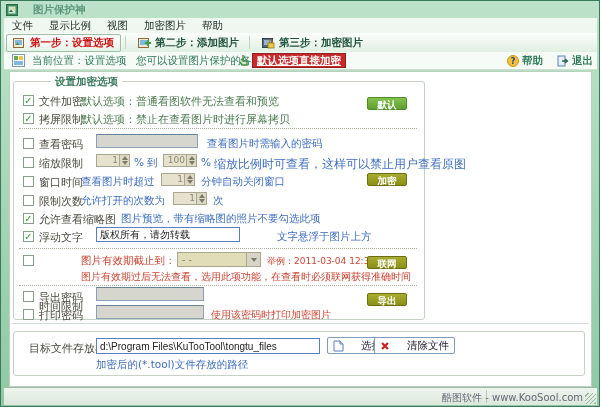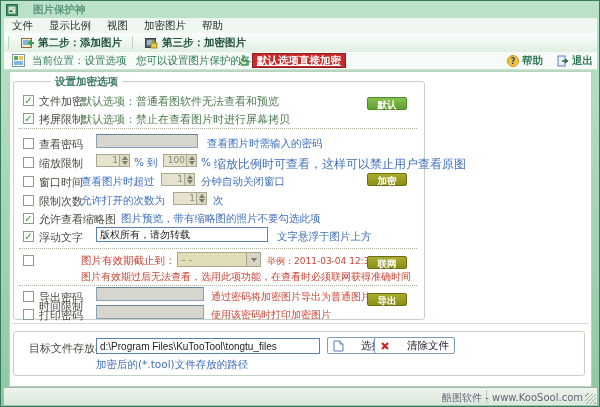--- a/index.html
+++ b/index.html
@@ -75,20 +75,28 @@
 
   <div class="abs menubar">
     <span class="menu-item">文件</span>
     <span class="menu-item">显示比例</span>
     <span class="menu-item">视图</span>
     <span class="menu-item">加密图片</span>
     <span class="menu-item">帮助</span>
   </div>
 
   <div class="abs toolbar">
+    <div class="step active">
+      <svg width="13" height="12">
+        <rect x="0.5" y="1.5" width="10" height="9" fill="#f4e9d2" stroke="#8a6a3a"></rect>
+        <rect x="2" y="3" width="7" height="5" fill="#7fb9e0"></rect>
+        <path d="M2.5 8 L4.5 5.5 L6.5 8 Z" fill="#4c8a3c"></path>
+      </svg>
+      <span>第一步：设置选项</span>
+    </div>
     <div class="tool-sep"></div>
     <div class="step">
       <svg width="13" height="12">
         <rect x="0.5" y="1.5" width="10" height="9" fill="#f4e9d2" stroke="#8a6a3a"></rect>
         <rect x="2" y="3" width="7" height="5" fill="#7fb9e0"></rect>
         <rect x="7" y="5" width="6" height="2" fill="#3f9e3f"></rect>
         <rect x="9" y="3" width="2" height="6" fill="#3f9e3f"></rect>
       </svg>
       <span>第二步：添加图片</span>
     </div>
@@ -199,21 +207,21 @@
       </span>
   </div>
   <span class="abs desc-blue" style="left:212px;top:193px;">次</span>
 
   <span class="cb on" style="left:22px;top:212px;"></span>
   <span class="abs desc-blue" style="left:120px;top:211px;">图片预览，带有缩略图的照片不要勾选此项</span>
   <span class="abs row-label" style="left:38px;top:211px;">允许查看缩略图</span>
 
   <span class="cb on" style="left:22px;top:230px;"></span>
   <span class="abs row-label" style="left:38px;top:229px;">浮动文字</span>
-  <input class="tin active" style="left: 95px; top: 226px; width: 172px; height: 15px; color: rgb(34, 34, 34);" value="版权所有，请勿转载">
+  <input class="tin active" style="left: 95px; top: 226px; width: 144px; height: 15px; color: rgb(34, 34, 34);" value="版权所有，请勿转载">
   <span class="abs desc-blue" style="left:276px;top:229px;">文字悬浮于图片上方</span>
 
   <div class="dotted" style="left:18px;top:247px;width:398px;"></div>
 
   <span class="cb" style="left:22px;top:254px;"></span>
   <span class="abs row-label" style="left:38px;top:253px;margin-top:45px;">时间限制</span>
   <span class="abs desc-red" style="left:80px;top:253px;">图片有效期截止到：</span>
   <div class="dropdown" style="left:176px;top:251px;">
     <span class="dd-val">- -</span>
     <span class="dd-btn">
@@ -222,21 +230,20 @@
   </div>
   <span class="abs desc-red" style="left:266px;top:254px;font-size:9px;">举例：2011-03-04 12:30:00</span>
   <button class="obtn" style="left:366px;top:255px;">联网选项</button>
   <span class="abs desc-red" style="left:80px;top:269px;font-size:10px;">图片有效期过后无法查看，选用此项功能，在查看时必须联网获得准确时间</span>
 
   <div class="dotted" style="left:18px;top:284px;width:398px;"></div>
 
   <span class="cb" style="left:22px;top:290px;"></span>
   <span class="abs row-label" style="left:38px;top:289px;text-align:center;">导出密码</span>
   <input class="tin" style="left: 95px; top: 286px; width: 108px; height: 14px;" value="">
-  <span class="abs desc-red" style="left:210px;top:289px;font-size:10px;">通过密码将加密图片导出为普通图片</span>
   <button class="obtn" style="left:366px;top:292px;">导出选项</button>
 
   <span class="cb" style="left:22px;top:308px;"></span>
   <span class="abs row-label" style="left:38px;top:307px;">打印密码</span>
   <input class="tin" style="left: 95px; top: 304px; width: 108px; height: 14px;" value="">
   <span class="abs desc-red" style="left:210px;top:307px;font-size:10px;">使用该密码时打印加密图片</span>
 
   <div class="etched" style="left:10px;top:322px;width:578px;"></div>
   <div class="groupbox" style="left:12px;top:330px;width:570px;height:43px;"></div>
 

